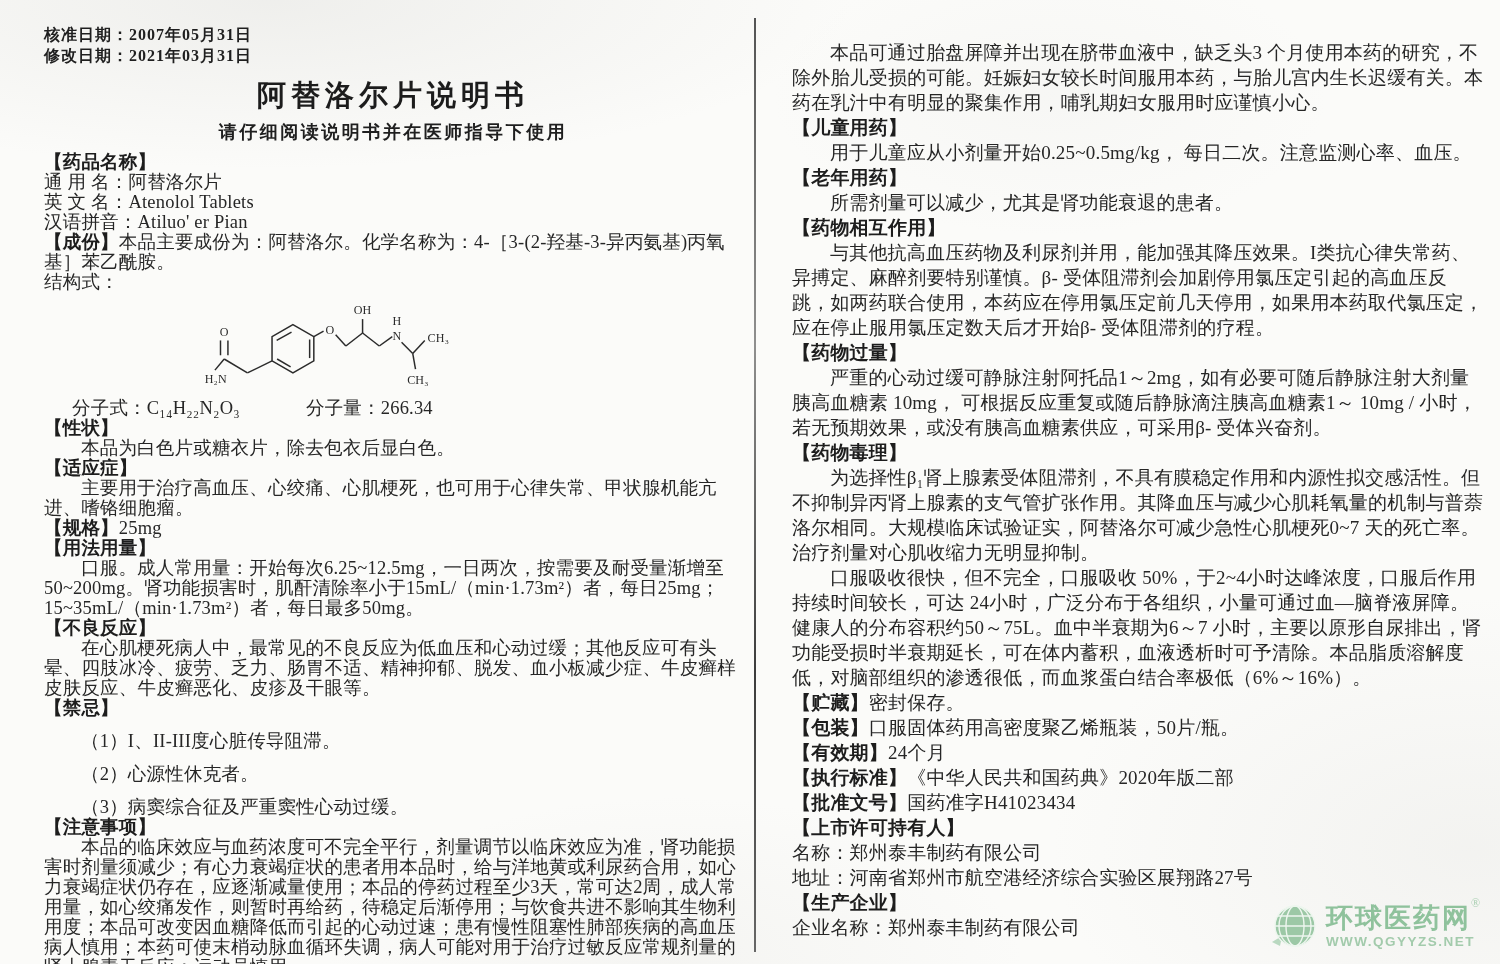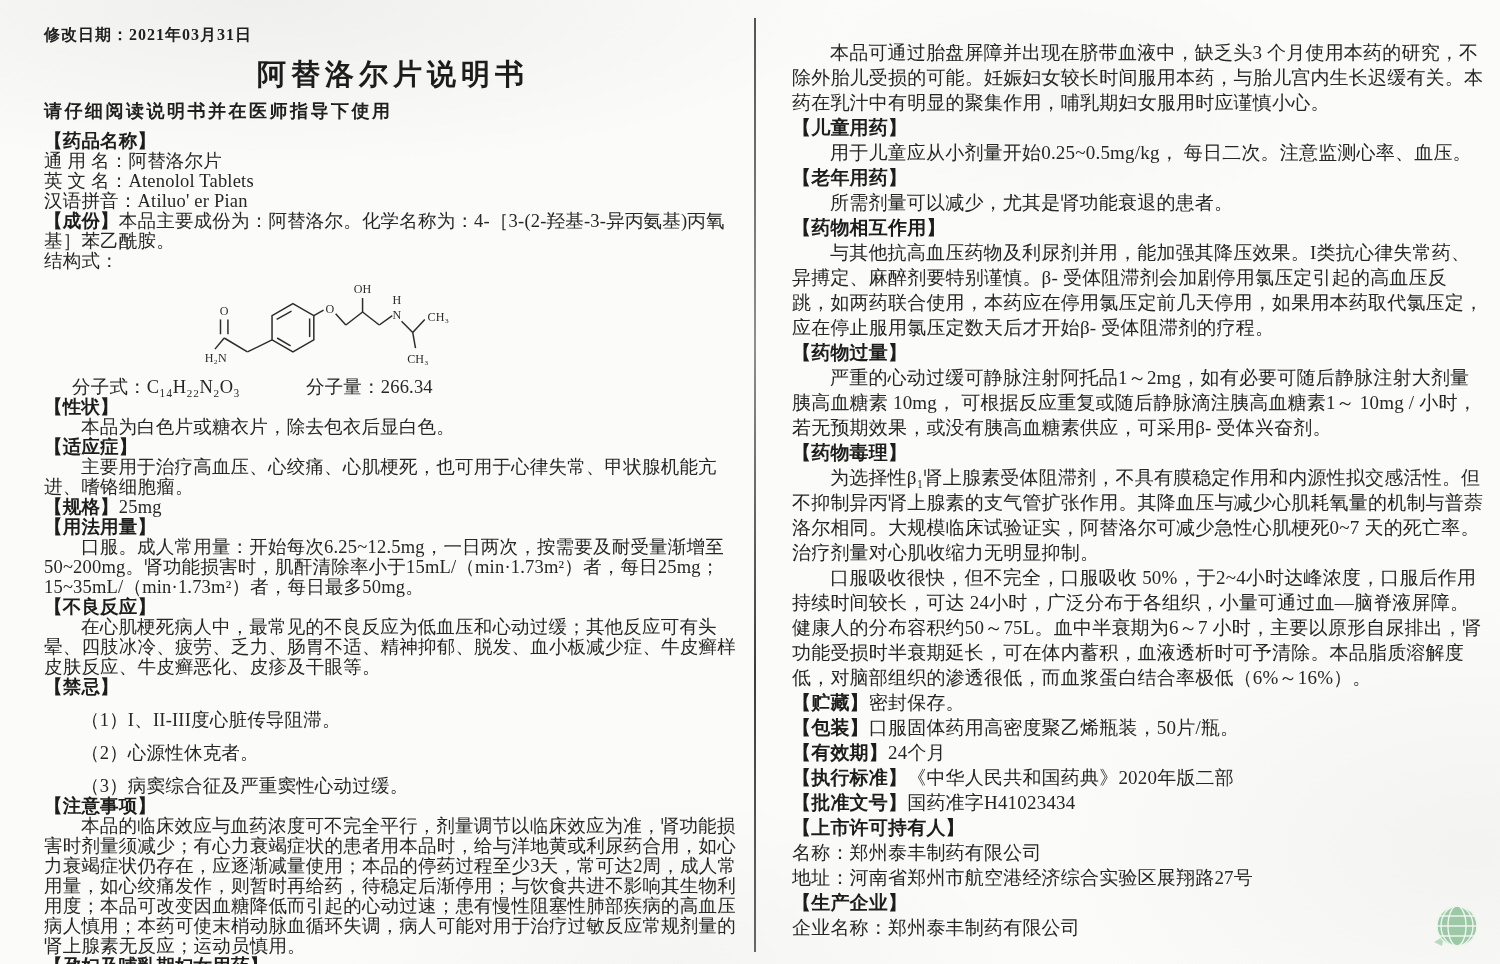--- a/index.html
+++ b/index.html
@@ -15,21 +15,21 @@
     color:#262626;
   }
   .col-left{position:absolute; left:44px; top:24px; width:698px;}
   .col-right{position:absolute; left:792px; top:40px; width:692px;}
   .divider{
     position:absolute; left:754px; top:18px; width:2px; height:934px;
     background:linear-gradient(180deg, rgba(55,55,55,0.85), rgba(55,55,55,0.55) 35%, rgba(40,40,40,0.9) 70%, rgba(55,55,55,0.75));
   }
   .dates{font-size:16px; font-weight:bold; line-height:21px; letter-spacing:1px; color:#1f1f1f;}
   .doc-title{font-size:29px; font-weight:bold; text-align:center; letter-spacing:5px; margin:10px 0 4px 0; color:#1c1c1c;}
-  .doc-subtitle{font-size:18px; font-weight:bold; text-align:left; letter-spacing:2.5px; margin-bottom:8px; color:#1f1f1f;}
+  .doc-subtitle{font-size:18px; font-weight:bold; text-align:center; letter-spacing:2.5px; margin-bottom:8px; color:#1f1f1f;}
   .lbody{font-size:18.5px; line-height:20px; letter-spacing:0.2px;}
   .rbody{font-size:19px; line-height:25px; letter-spacing:0.2px;}
   .lbody p,.rbody p{margin:0;}
   .para{text-indent:2em;}
   .hdr{font-weight:bold; color:#1d1d1d;}
   .secline{font-weight:bold; color:#1d1d1d;}
   .ind{padding-left:2em;margin-top:13px;}
   .formula-line{white-space:nowrap;margin-left:28px;}
   .formula-gap{display:inline-block; width:66px;}
   .structure-wrap{margin:2px 0 0 150px; height:104px;}
@@ -40,20 +40,21 @@
   .wm-url{font-family:"Liberation Sans","DejaVu Sans",sans-serif; font-size:13.5px; font-weight:bold; color:#a3cbac; letter-spacing:1.5px; margin-top:3px;}
   svg text{font-family:"Liberation Serif","DejaVu Serif",serif;}
 </style>
 </head>
 <body>
 
 <div class="page">
 
   <div class="col-left">
     <div class="dates">
+      <div><span>核准日期：</span><span>2007年05月31日</span></div>
       <div><span>修改日期：</span><span>2021年03月31日</span></div>
     </div>
 
     <div class="doc-title">阿替洛尔片说明书</div>
     <div class="doc-subtitle">请仔细阅读说明书并在医师指导下使用</div>
 
     <div class="lbody">
       <div class="secline">【药品名称】</div>
       <div>通 用 名：阿替洛尔片</div>
       <div>英 文 名：Atenolol Tablets</div>
@@ -178,15 +179,19 @@
       <circle cx="27" cy="24" r="20" fill="#9cc8a6"></circle>
       <g fill="none" stroke="#eef6ef" stroke-width="1.4">
         <ellipse cx="27" cy="24" rx="20" ry="20"></ellipse>
         <ellipse cx="27" cy="24" rx="9" ry="20"></ellipse>
         <ellipse cx="27" cy="24" rx="16" ry="20"></ellipse>
         <line x1="7" y1="24" x2="47" y2="24"></line>
         <line x1="9" y1="14" x2="45" y2="14"></line>
         <line x1="9" y1="34" x2="45" y2="34"></line>
       </g>
     </svg>
+    <div class="wm-text">
+      <div><span class="wm-name">环球医药网</span><span class="wm-reg">®</span></div>
+      <div class="wm-url">WWW.QGYYZS.NET</div>
+    </div>
   </div>
 
 </div>
 
 </body></html>

